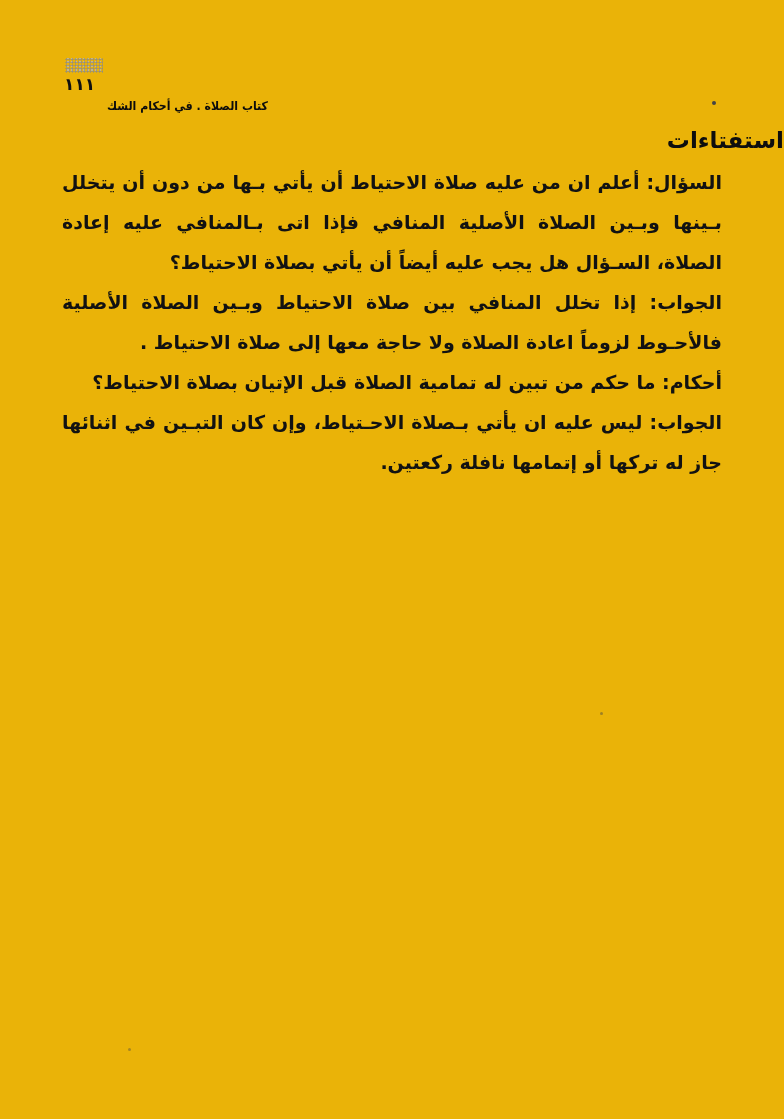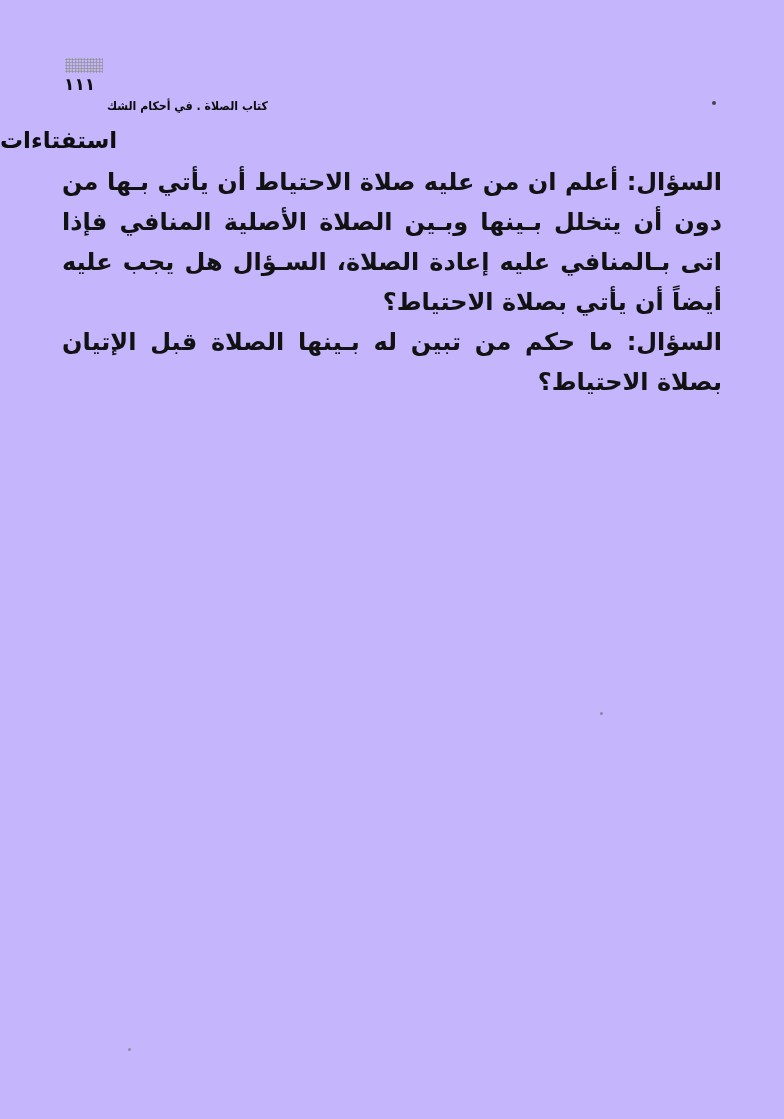--- a/index.html
+++ b/index.html
@@ -1,21 +1,21 @@
 <!DOCTYPE html>
 <html lang="ar"><head>
 <meta charset="utf-8">
 <style>
   html, body { margin: 0; padding: 0; background: #e8e8e8; }
   .page {
     position: relative;
     width: 784px;
     height: 1119px;
     margin: 0 auto;
-    background: #c4b5fd;
+    background: #eab308;
     overflow: hidden;
     font-family: "DejaVu Sans", sans-serif;
     color: #151515;
   }
   
   .corner {
     position: absolute;
     top: 58px;
     left: 48px;
     width: 220px;
@@ -51,33 +51,33 @@
     color: #0c0c0c;
     transform: scaleY(1.08);
     transform-origin: top right;
     white-space: nowrap;
   }
   .section-title {
     position: absolute;
     top: 127px;
     left: 0;
     width: 100%;
-    text-align: left;
+    text-align: right;
     direction: rtl;
     font-size: 23px;
     font-weight: bold;
     color: #0e0e0e;
   }
   .body-text {
     position: absolute;
     top: 162px;
     left: 62px;
     right: 62px;
     direction: rtl;
-    font-size: 24px;
+    font-size: 19px;
     font-weight: bold;
     line-height: 40px;
     color: #121212;
   }
   .body-text p {
     margin: 0;
     text-align: justify;
     text-align-last: right;
   }
   .speck {
@@ -97,20 +97,22 @@
   <div class="corner">
     <div class="smudge"></div>
     <div class="pagenum">١١١</div>
     <div class="running-header">كتاب الصلاة . في أحكام الشك</div>
   </div>
 
   <div class="section-title">استفتاءات</div>
 
   <div class="body-text">
     <p>السؤال: أعلم ان من عليه صلاة الاحتياط أن يأتي بـها من دون أن يتخلل بـينها وبـين الصلاة الأصلية المنافي فإذا اتى بـالمنافي عليه إعادة الصلاة، السـؤال هل يجب عليه أيضاً أن يأتي بصلاة الاحتياط؟</p>
-    <p>السؤال: ما حكم من تبين له بـينها الصلاة قبل الإتيان بصلاة الاحتياط؟</p>
+    <p>الجواب: إذا تخلل المنافي بين صلاة الاحتياط وبـين الصلاة الأصلية فالأحـوط لزوماً اعادة الصلاة ولا حاجة معها إلى صلاة الاحتياط .</p>
+    <p>أحكام: ما حكم من تبين له تمامية الصلاة قبل الإتيان بصلاة الاحتياط؟</p>
+    <p>الجواب: ليس عليه ان يأتي بـصلاة الاحـتياط، وإن كان التبـين في اثنائها جاز له تركها أو إتمامها نافلة ركعتين.</p>
   </div>
 
   <div class="speck s1"></div>
   <div class="speck s2"></div>
   <div class="speck s3"></div>
 
 </div>
 
 </body></html>

